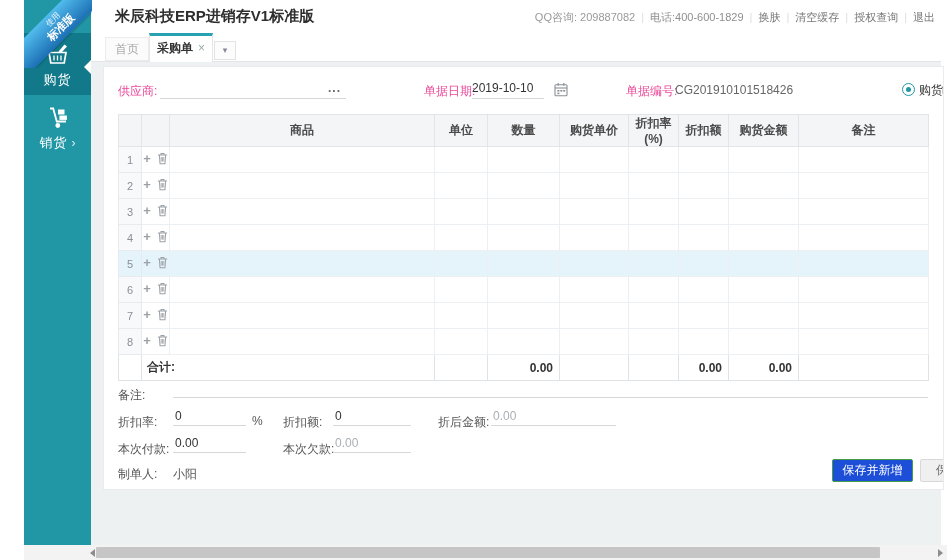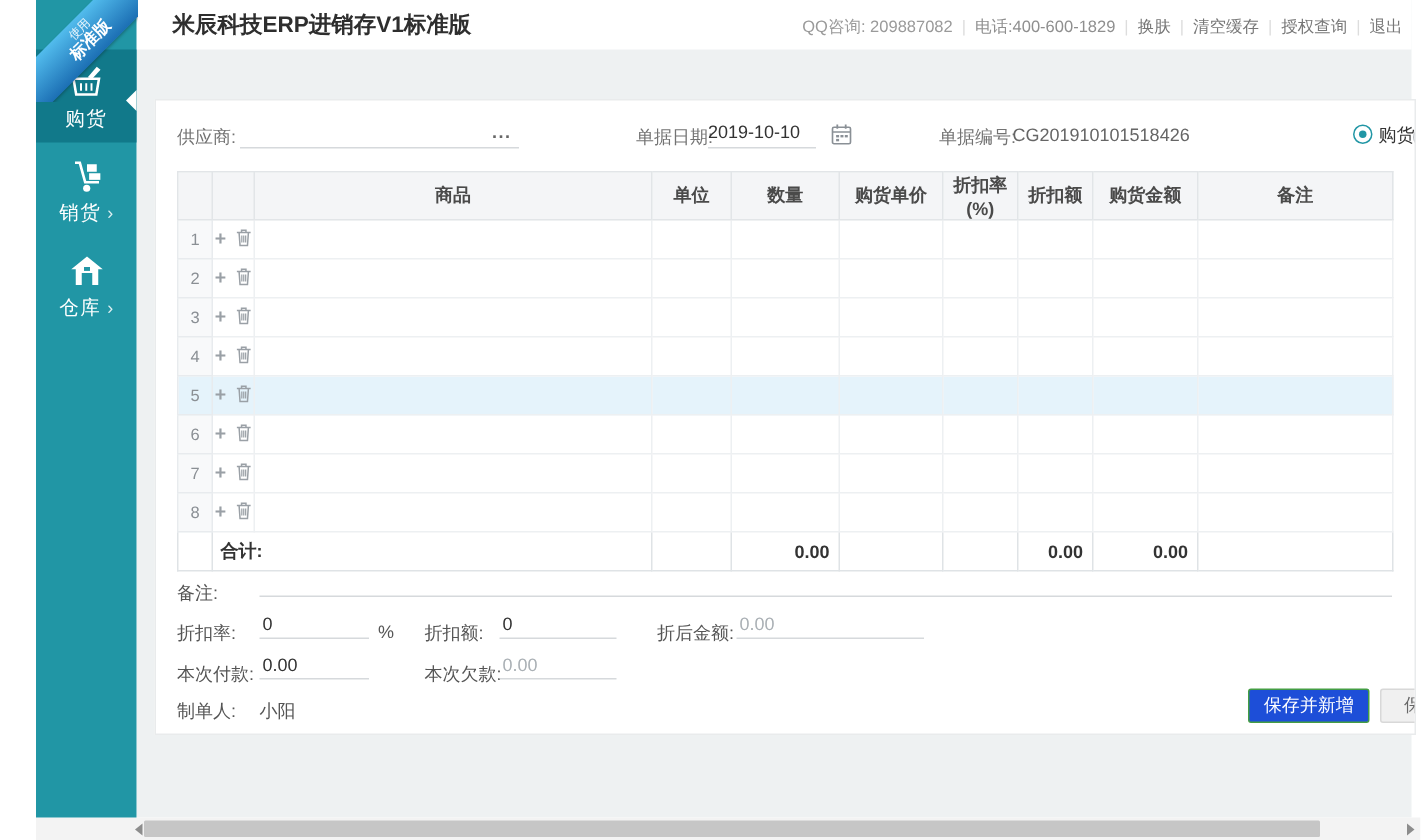--- a/index.html
+++ b/index.html
@@ -32,21 +32,21 @@
   .tabbar { position:absolute; left:0; top:33px; right:0; height:29px; background:#fff; border-bottom:1px solid #e3e6e8; }
   .tab-home { position:absolute; left:14px; top:4px; width:44px; height:24px; line-height:23px; text-align:center; background:#fbfbfb; border:1px solid #ececec; color:#aaa; font-size:12px; cursor:pointer; }
   .tab-active { position:absolute; left:58px; top:0; width:64px; height:29px; background:#fff; border-top:3px solid #27a2b3; border-left:1px solid #e7e7e7; border-right:1px solid #e7e7e7; font-size:12px; font-weight:bold; color:#333; text-align:center; line-height:25px; cursor:pointer; }
   .tab-active .close { font-weight:normal; color:#9aa; font-size:12px; margin-left:5px; cursor:pointer; }
   .tab-more { position:absolute; left:123px; top:8px; width:22px; height:19px; line-height:17px; background:#fcfcfc; border:1px solid #e3e3e3; text-align:center; color:#889; font-size:9px; cursor:pointer; }
 
   .card { position:absolute; left:12px; top:66px; width:841px; height:424px; background:#fff; border:1px solid #e9ebec; overflow:hidden; }
 
   
   .f-row { position:absolute; top:12px; left:0; right:0; height:24px; font-size:12px; }
-  .f-lab { color:#737373; }
+  .f-lab { color:#ec4899; }
   .abs { position:absolute; }
   .uline { border-bottom:1px solid #d6d9dc; display:inline-block; }
   .ellip { position:absolute; color:#666; font-weight:bold; letter-spacing:1px; cursor:pointer; }
   .val { color:#333; }
   .radio-grp { position:absolute; left:798px; top:3px; white-space:nowrap; }
   .radio { display:inline-block; width:13px; height:13px; border:1px solid #2196a5; border-radius:50%; position:relative; vertical-align:-2px; cursor:pointer; }
   .radio .dot { position:absolute; left:3px; top:3px; width:5px; height:5px; border-radius:50%; background:#2196a5; }
   .radio-lab { font-size:12px; color:#333; margin-left:4px; }
   .radio2 { position:absolute; left:838px; top:6px; width:13px; height:13px; border:1px solid #b8bcc0; border-radius:50%; cursor:pointer; }
 
@@ -100,46 +100,41 @@
       <span class="s-icon">
         <svg width="24" height="25" viewBox="0 0 24 25">
             <path d="M4 2.5 H7.2 L10.8 15.5 H20" fill="none" stroke="#fff" stroke-width="1.8"></path>
             <circle cx="11.8" cy="19.5" r="2.4" fill="#fff"></circle>
             <rect x="12" y="3.5" width="6.5" height="5" fill="#fff"></rect>
             <rect x="13.4" y="9.5" width="7.5" height="4.4" fill="#fff"></rect>
           </svg>
       </span>
       <span class="s-label"><span>销货</span><span class="chev">›</span></span>
     </div>
-    <div class="side-item" style="top:159px">
-      <span class="s-icon">
-        <svg width="26" height="24" viewBox="0 0 26 24">
-            <path d="M13 2 L2.5 10.5 H5.5 V21 H20.5 V10.5 H23.5 Z" fill="#fff"></path>
-            <rect x="9.5" y="13" width="7" height="8" fill="#2196a5"></rect>
-            <rect x="11" y="9" width="4" height="2.6" fill="#2196a5"></rect>
-          </svg>
-      </span>
-      <span class="s-label"><span>仓库</span><span class="chev">›</span></span>
-    </div>
     <div class="ribbon-wrap">
       <div class="ribbon">
         <span class="r1">使用</span>
         <span class="r2">标准版</span>
       </div>
     </div>
   </div>
 
   <div class="main">
     <div class="topbar">
       <div class="app-title">米辰科技ERP进销存V1标准版</div>
       <div class="toplinks">
         <span class="qq">QQ咨询: 209887082</span><span class="sep">|</span><span>电话:400-600-1829</span><span class="sep">|</span><a>换肤</a><span class="sep">|</span><a>清空缓存</a><span class="sep">|</span><a>授权查询</a><span class="sep">|</span><a>退出</a>
       </div>
     </div>
 
+    <div class="tabbar">
+      <div class="tab-home">首页</div>
+      <div class="tab-active"><span>采购单</span><span class="close">×</span></div>
+      <div class="tab-more"><span>▾</span></div>
+    </div>
 
     <div class="card">
 
       <div class="f-row">
         <span class="abs f-lab" style="left:14px;top:4px">供应商:</span>
         <span class="abs uline" style="left:56px;top:0;width:186px;height:20px"></span>
         <span class="ellip" style="left:224px;top:2px">...</span>
         <span class="abs f-lab" style="left:320px;top:4px">单据日期:</span>
         <span class="abs uline val" style="left:368px;top:2px;width:72px;height:18px">2019-10-10</span>
         <span class="abs" style="left:450px;top:3px">

